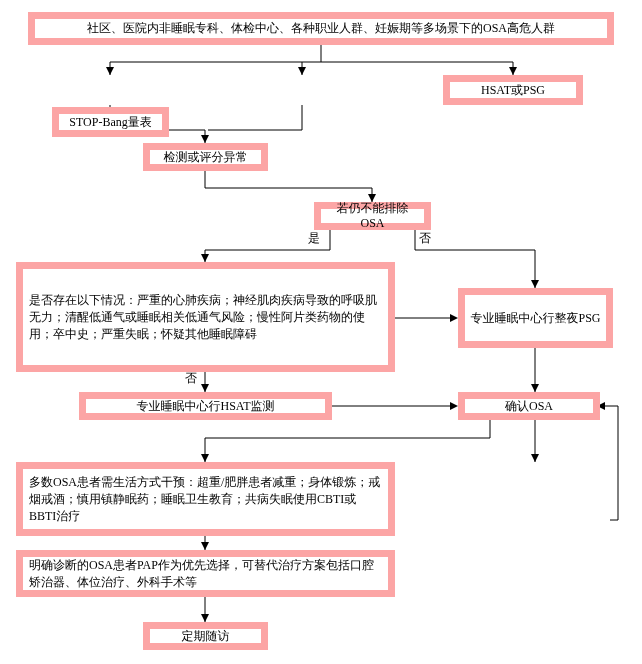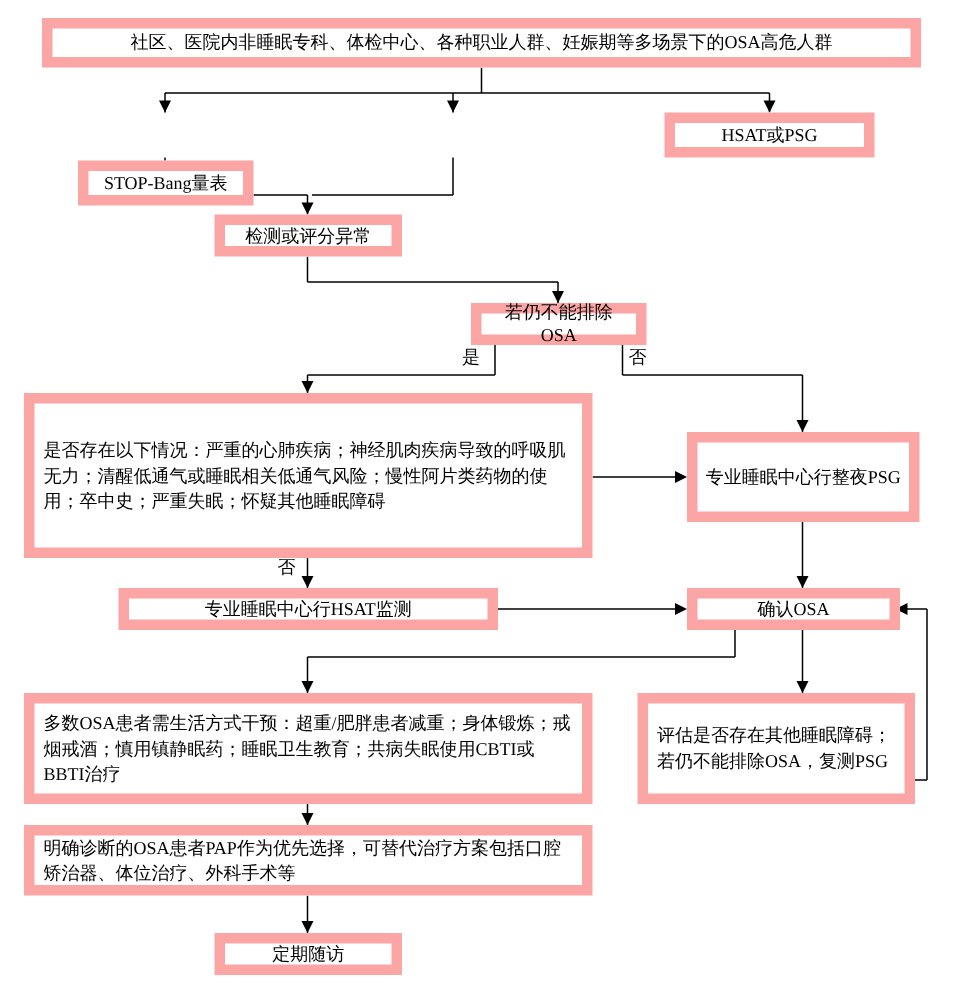--- a/index.html
+++ b/index.html
@@ -142,21 +142,20 @@
   <div class="node left" style="left:16px; top:262px; width:379px; height:110px;">是否存在以下情况：严重的心肺疾病；神经肌肉疾病导致的呼吸肌无力；清醒低通气或睡眠相关低通气风险；慢性阿片类药物的使用；卒中史；严重失眠；怀疑其他睡眠障碍</div>
 
   <div class="node" style="left:458px; top:288px; width:155px; height:60px;">专业睡眠中心行整夜PSG</div>
 
   <div class="node" style="left:79px; top:392px; width:253px; height:28px;">专业睡眠中心行HSAT监测</div>
 
   <div class="node" style="left:458px; top:392px; width:142px; height:28px;">确认OSA</div>
 
   <div class="node left" style="left:16px; top:462px; width:379px; height:74px;">多数OSA患者需生活方式干预：超重/肥胖患者减重；身体锻炼；戒烟戒酒；慎用镇静眠药；睡眠卫生教育；共病失眠使用CBTI或BBTI治疗</div>
 
-  <div class="node left" style="left:425px; top:462px; width:185px; height:74px;">评估是否存在其他睡眠障碍；若仍不能排除OSA，复测PSG</div>
 
   <div class="node" style="left:143px; top:622px; width:125px; height:28px;">定期随访</div>
 
   <div class="node left" style="left:16px; top:550px; width:379px; height:47px;">明确诊断的OSA患者PAP作为优先选择，可替代治疗方案包括口腔矫治器、体位治疗、外科手术等</div>
 
   <div class="lbl" style="left:308px; top:232px;">是</div>
 
   <div class="lbl" style="left:419px; top:232px;">否</div>
 
   <div class="lbl" style="left:185px; top:372px;">否</div>

